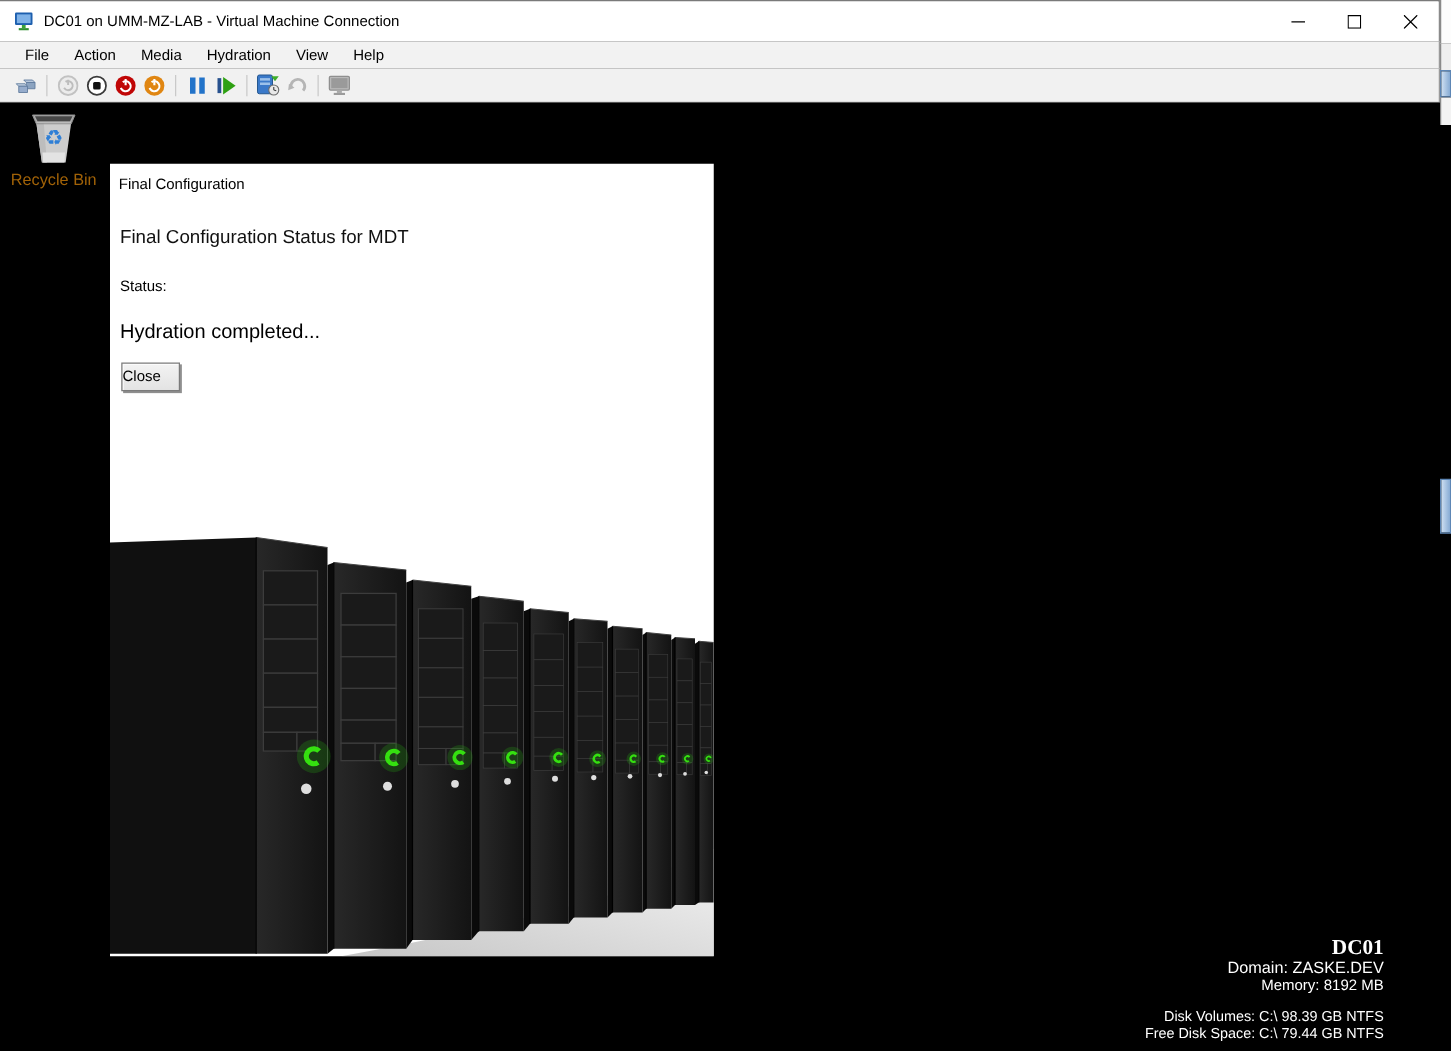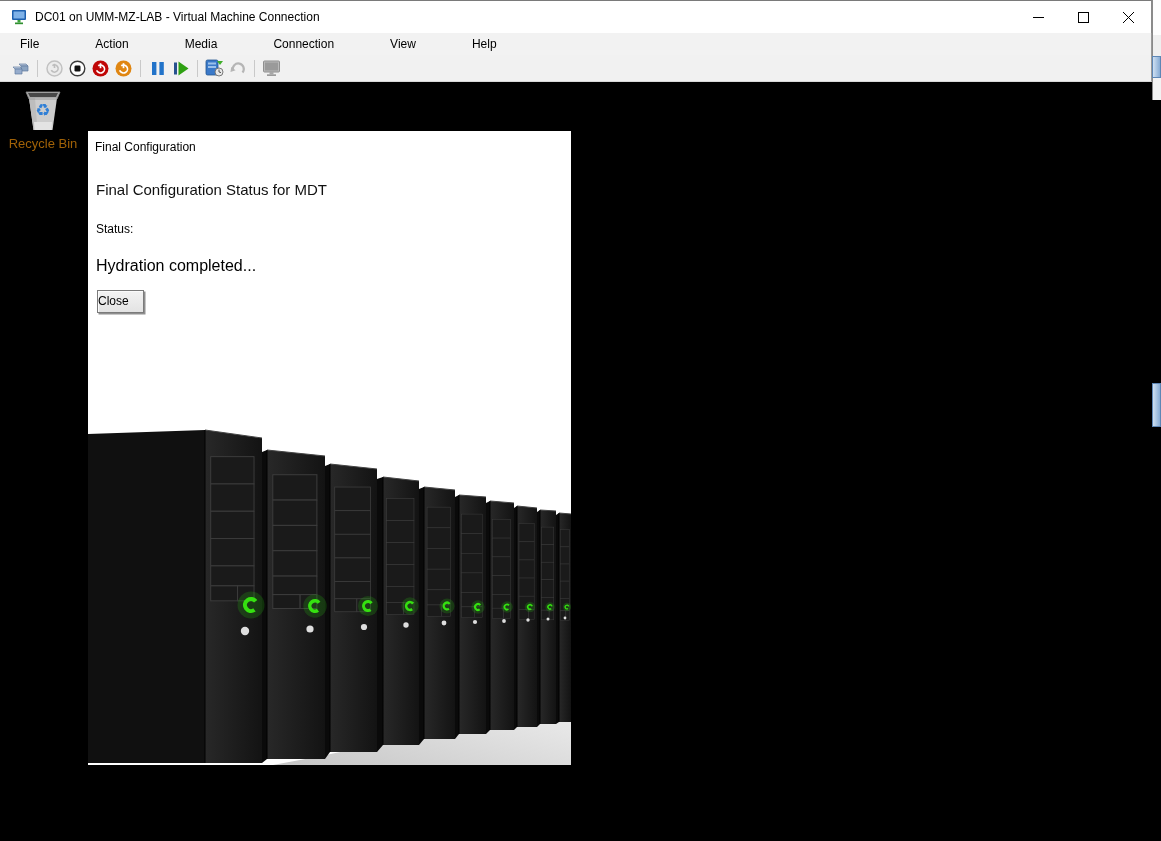--- a/index.html
+++ b/index.html
@@ -12,21 +12,21 @@
               background:#ffffff; border-top:1px solid #7a7a7a; border-right:1px solid #8a8a8a;
               display:flex; align-items:center; }
   .titlebar .app-icon { width:16px; height:16px; margin-left:11px; flex:0 0 auto; }
   .titlebar .title-text { margin-left:8px; font-size:12px; color:#000; white-space:nowrap; }
   .win-controls { position:absolute; right:0; top:0; height:33px; display:flex; }
   .win-btn { width:45px; height:33px; display:flex; align-items:center; justify-content:center; }
   .win-btn svg { display:block; }
 
   .menubar { position:absolute; left:0; top:33px; width:1152px; height:22px;
              background:#f2f2f2; border-right:1px solid #9a9a9a;
-             display:flex; align-items:center; padding-left:10px;gap:36px; }
+             display:flex; align-items:center; padding-left:10px; }
   .menu-item { font-size:12px; color:#000; padding:3px 10px; }
 
   .toolbar { position:absolute; left:0; top:55px; width:1152px; height:27px;
              background:#f1f1f1; border-bottom:1px solid #d8d8d8; border-right:1px solid #9a9a9a;
              display:flex; align-items:center; padding-left:9px; }
   .tb-btn { width:21px; height:21px; display:flex; align-items:center; justify-content:center; margin:0 1px; }
   .tb-sep { width:1px; height:17px; background:#c9c9c9; margin:0 5px; }
 
   
   .vm-viewport { position:absolute; left:0; top:82px; width:1152px; height:759px; background:#000; }
@@ -91,21 +91,21 @@
             <path d="M0,0 L11,11 M11,0 L0,11" stroke="#000" stroke-width="1"></path>
           </svg>
       </div>
     </div>
   </div>
 
   <div class="menubar">
     <span class="menu-item">File</span>
     <span class="menu-item">Action</span>
     <span class="menu-item">Media</span>
-    <span class="menu-item">Connection</span>
+    <span class="menu-item">Hydration</span>
     <span class="menu-item">View</span>
     <span class="menu-item">Help</span>
   </div>
 
   <div class="toolbar">
     <div class="tb-btn">
       <svg width="18" height="16" viewBox="0 0 18 16">
         <polygon points="7,4 14,4 16,6 9,6" fill="#b7c7db" stroke="#5f7a9d" stroke-width="0.7"></polygon>
         <polygon points="9,6 16,6 16,11 9,11" fill="#8ba3c0" stroke="#5f7a9d" stroke-width="0.7"></polygon>
         <polygon points="1,7 8,7 10,9 3,9" fill="#c4d2e3" stroke="#5f7a9d" stroke-width="0.7"></polygon>
@@ -351,20 +351,28 @@
           <circle cx="163" cy="474" r="6" fill="none" stroke="#35e010" stroke-width="4.125" stroke-dasharray="27.143360527015812 10.555751316061706" transform="rotate(55 163 474)"></circle>
           <circle cx="157" cy="500" r="4.2" fill="#dedede"></circle>
         </svg>
       <div class="dlg-title">Final Configuration</div>
       <div class="dlg-heading">Final Configuration Status for MDT</div>
       <div class="dlg-status">Status:</div>
       <div class="dlg-value">Hydration completed...</div>
       <button class="dlg-close">Close</button>
     </div>
 
+    <div class="bginfo">
+      <div class="bg-host">DC01</div>
+      <div class="bg-line1">Domain: ZASKE.DEV</div>
+      <div class="bg-line2">Memory: 8192 MB</div>
+      <div class="bg-gap"></div>
+      <div class="bg-line3">Disk Volumes: C:\ 98.39 GB NTFS</div>
+      <div class="bg-line3">Free Disk Space: C:\ 79.44 GB NTFS</div>
+    </div>
   </div>
 
   <div class="right-strip">
     <div class="rs-seg rs-white"></div>
     <div class="rs-seg rs-grey1"></div>
     <div class="rs-seg rs-thumb1"></div>
     <div class="rs-seg rs-grey2"></div>
     <div class="rs-seg rs-thumb2"></div>
   </div>
 

